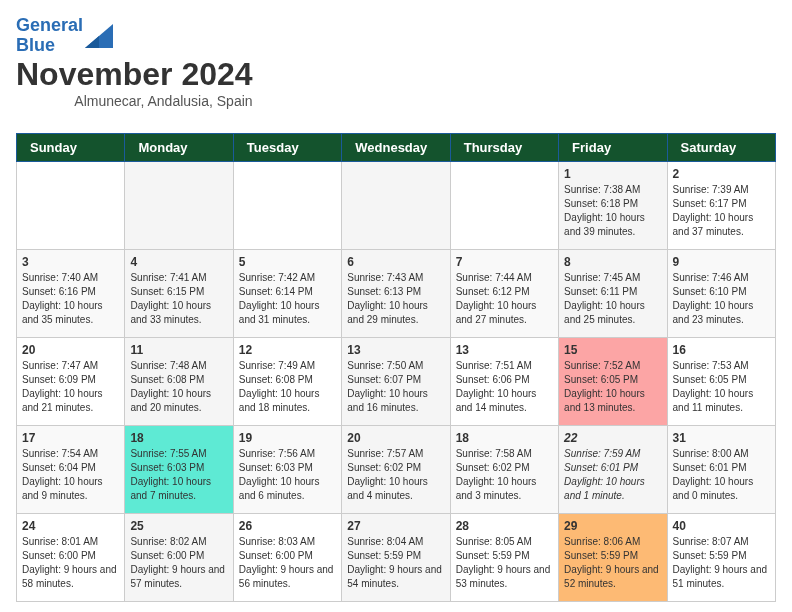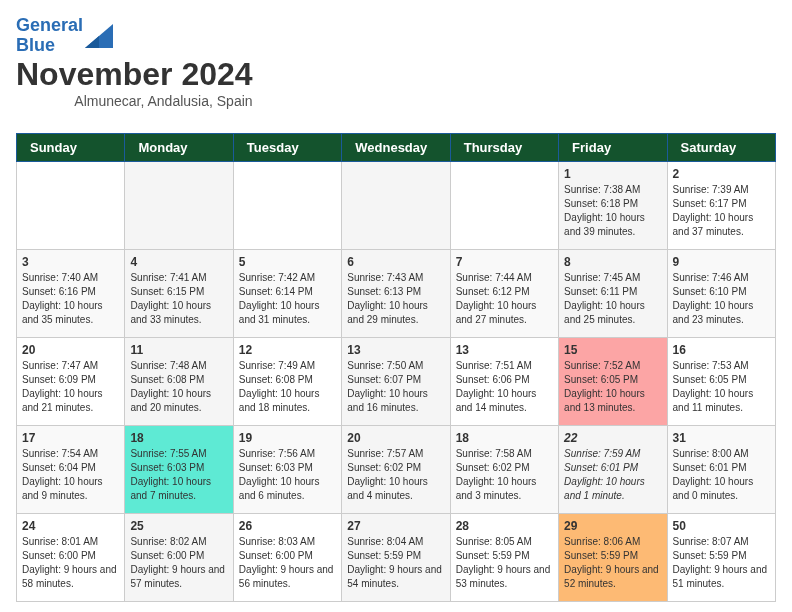--- a/index.html
+++ b/index.html
@@ -257,18 +257,18 @@
         </td>
         <td>
           <span class="day-num">28</span>
           <div class="day-info">Sunrise: 8:05 AM<br>Sunset: 5:59 PM<br>Daylight: 9 hours and 53 minutes.</div>
         </td>
         <td style="background: #fdba74;">
           <span class="day-num">29</span>
           <div class="day-info">Sunrise: 8:06 AM<br>Sunset: 5:59 PM<br>Daylight: 9 hours and 52 minutes.</div>
         </td>
         <td>
-          <span class="day-num">50</span>
+          <span class="day-num">40</span>
           <div class="day-info">Sunrise: 8:07 AM<br>Sunset: 5:59 PM<br>Daylight: 9 hours and 51 minutes.</div>
         </td>
       </tr>
     </tbody>
 </table>
 
 </body></html>

